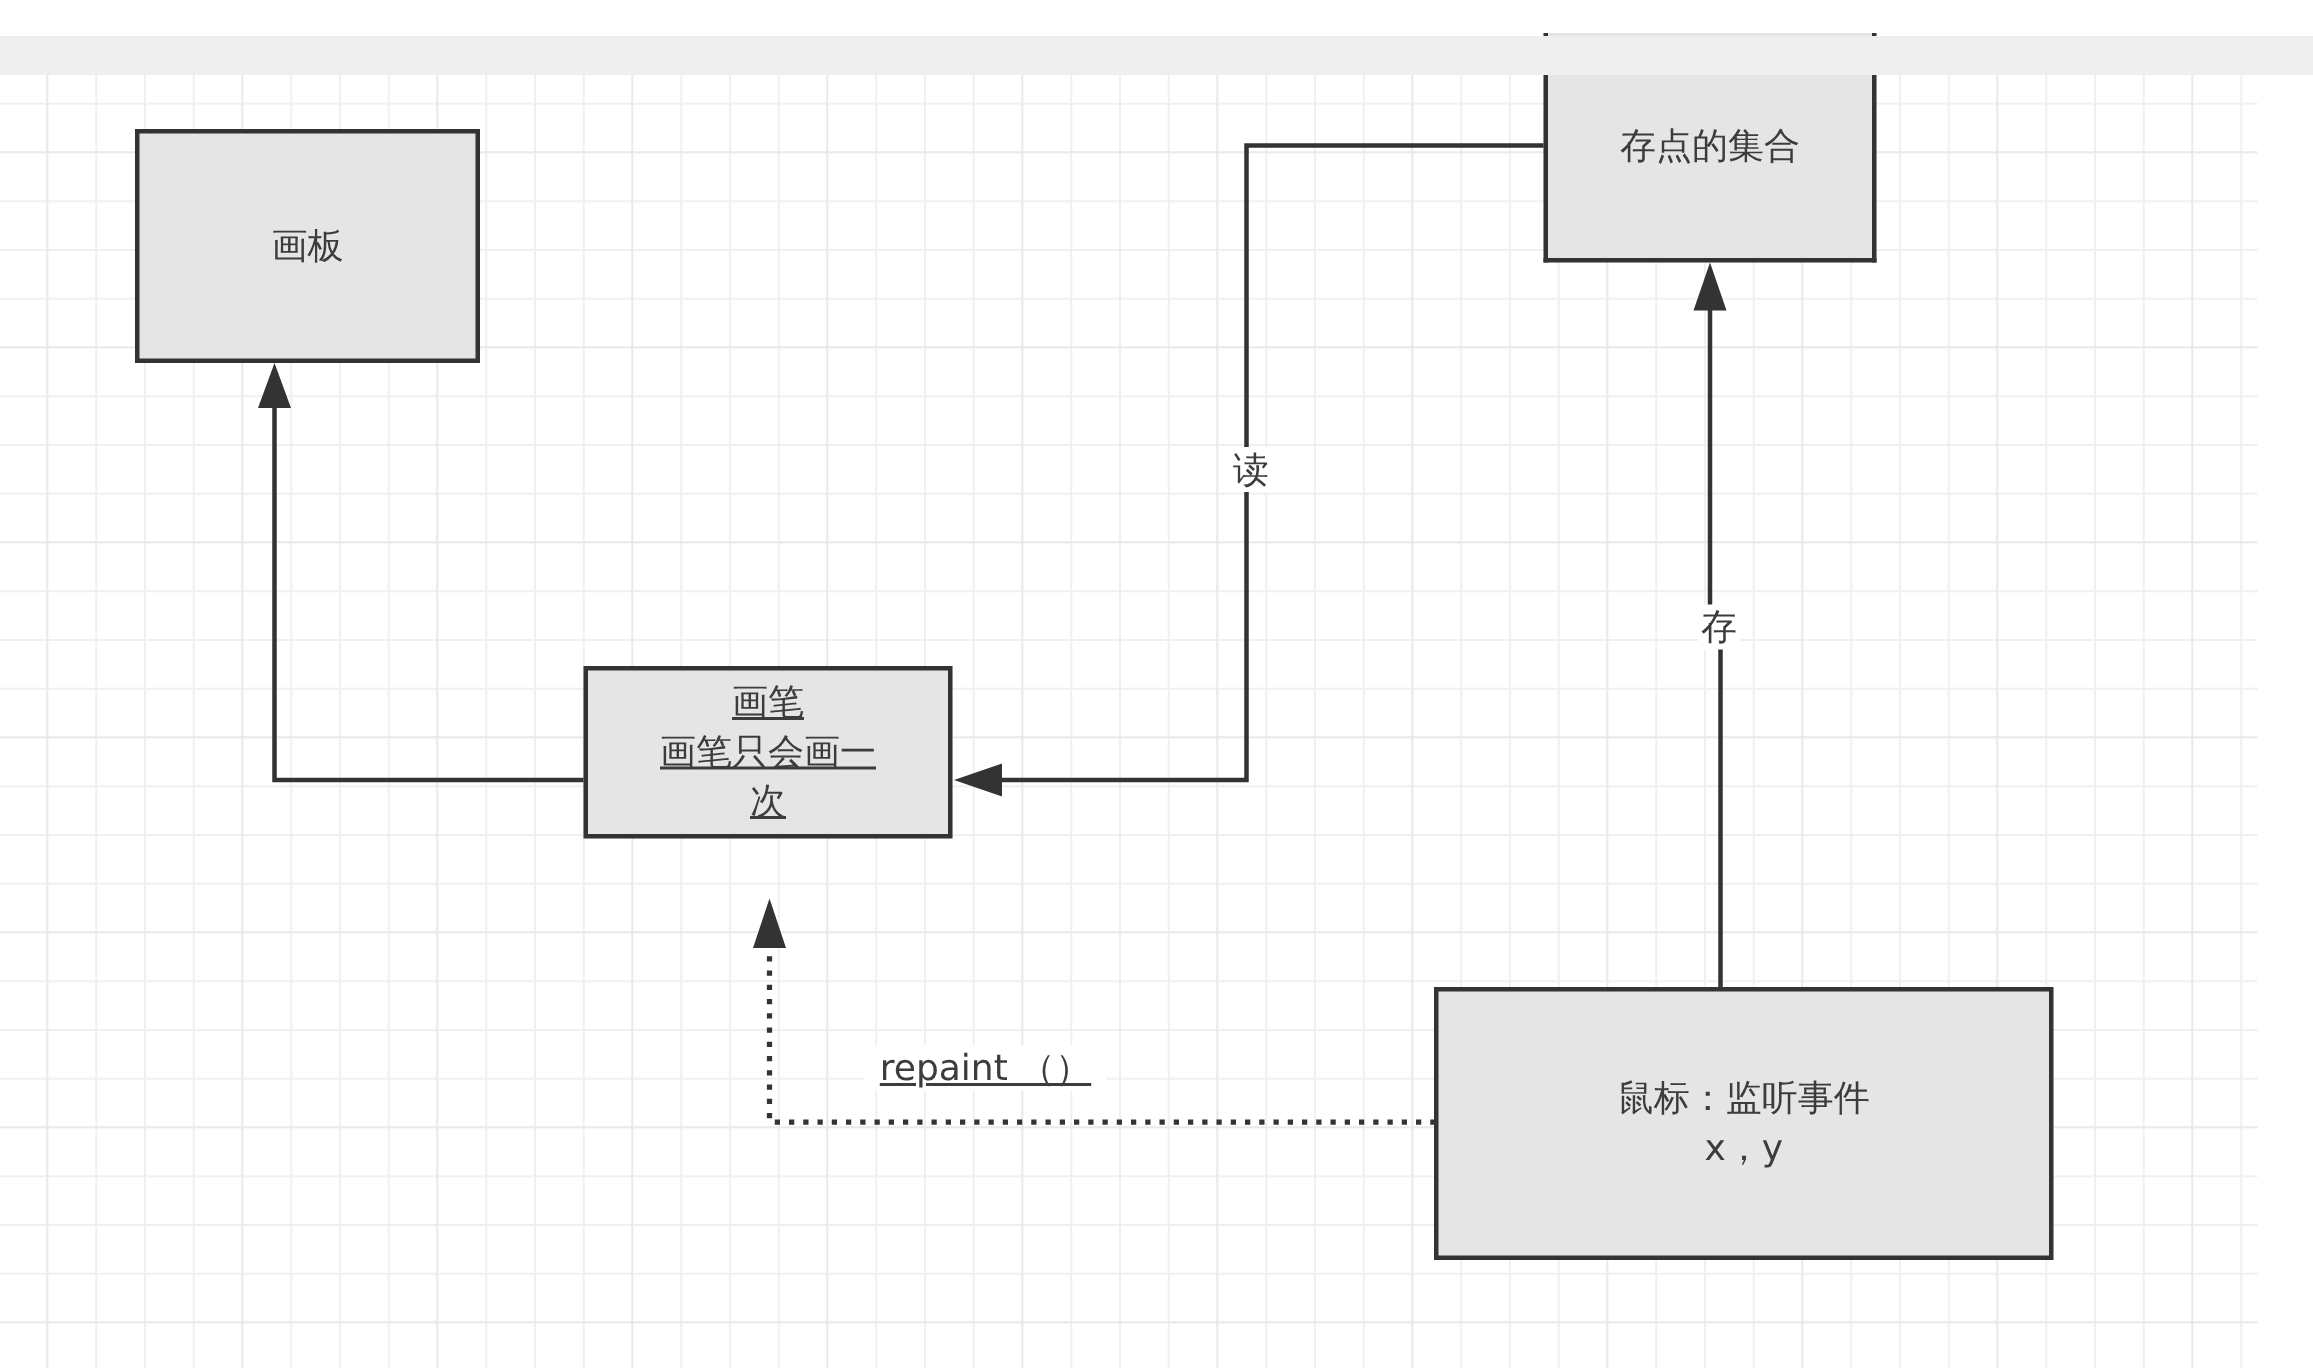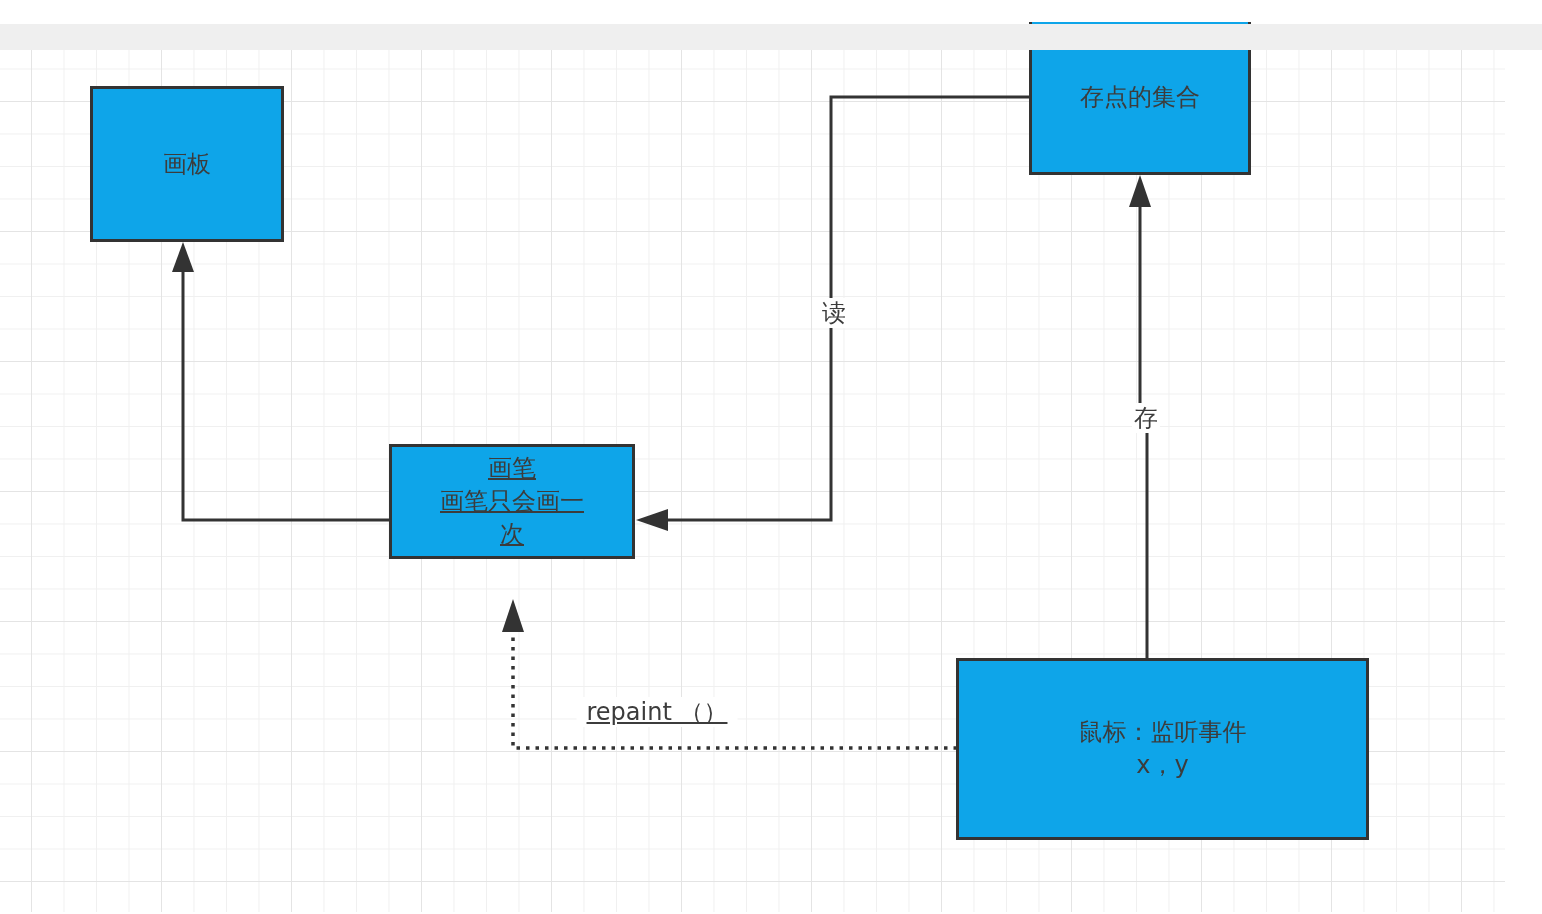--- a/index.html
+++ b/index.html
@@ -19,21 +19,21 @@
         linear-gradient(to right, #e4e4e4 1px, transparent 1px),
         linear-gradient(to bottom, #e4e4e4 1px, transparent 1px),
         linear-gradient(to right, #f0f0f0 1px, transparent 1px),
         linear-gradient(to bottom, #f0f0f0 1px, transparent 1px);
       background-size: 130px 130px, 130px 130px, 32.5px 32.5px, 32.5px 32.5px;
       background-position: 31px 51px, 31px 51px, 31px 51px, 31px 51px;
     }
     svg.diagram { position: absolute; left: 0; top: 0; width: 1542px; height: 914px; }
     .node {
       position: absolute; box-sizing: border-box;
-      border: 3px solid #333333; background: #0ea5e9;
+      border: 3px solid #333333; background: #e5e5e5;
       display: flex; flex-direction: column; align-items: center; justify-content: center;
       color: #3c3c3c; font-size: 24px; line-height: 33px; text-align: center;
     }
     .node span { display: block; white-space: nowrap; }
     .edge-label {
       position: absolute; background: #ffffff; color: #3c3c3c;
       font-size: 24px; line-height: 30px; white-space: nowrap;
       transform: translate(-50%, -50%); padding: 0 2px;
     }
   </style>
@@ -64,21 +64,21 @@
     <polyline points="1147,660 1147,418 1140,418 1140,205" fill="none" stroke="#333333" stroke-width="3"></polyline>
     <polygon points="1140,175 1129,207 1151,207" fill="#333333"></polygon>
   </g>
 
   <g>
     <polyline points="957,748 513,748 513,632" fill="none" stroke="#333333" stroke-width="3.5" stroke-dasharray="3.5 6" stroke-linecap="butt"></polyline>
     <polygon points="513,599 502,632 524,632" fill="#333333"></polygon>
   </g>
 </svg>
 
-<div class="node" style="left:90px; top:86px; width:194px; height:156px;">
+<div class="node" style="left:90px; top:86px; width:230px; height:156px;">
   <span>画板</span>
 </div>
 
 <div class="node" style="left:389px; top:444px; width:246px; height:115px;text-decoration:underline;">
   <span>画笔</span>
   <span>画笔只会画一</span>
   <span>次</span>
 </div>
 
 <div class="node" style="left:1029px; top:22px; width:222px; height:153px; border-top:none;">

